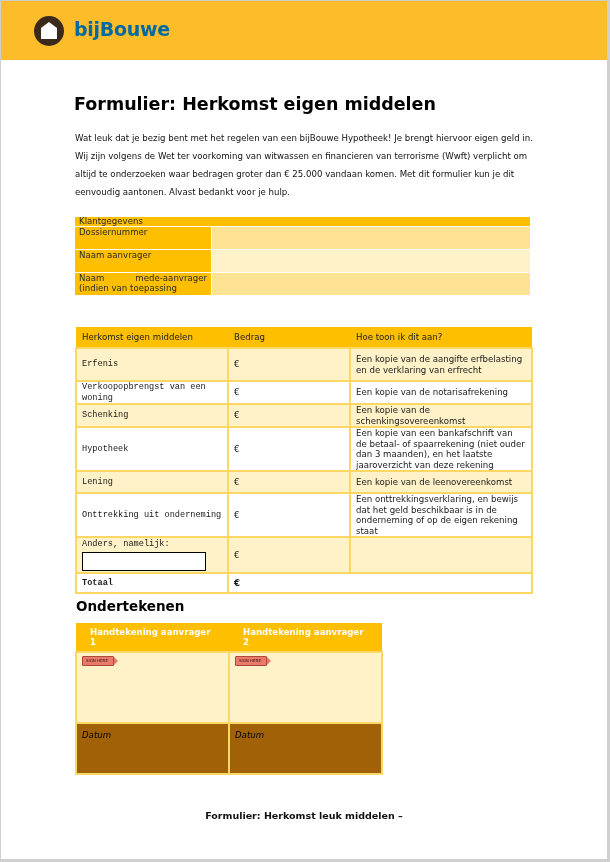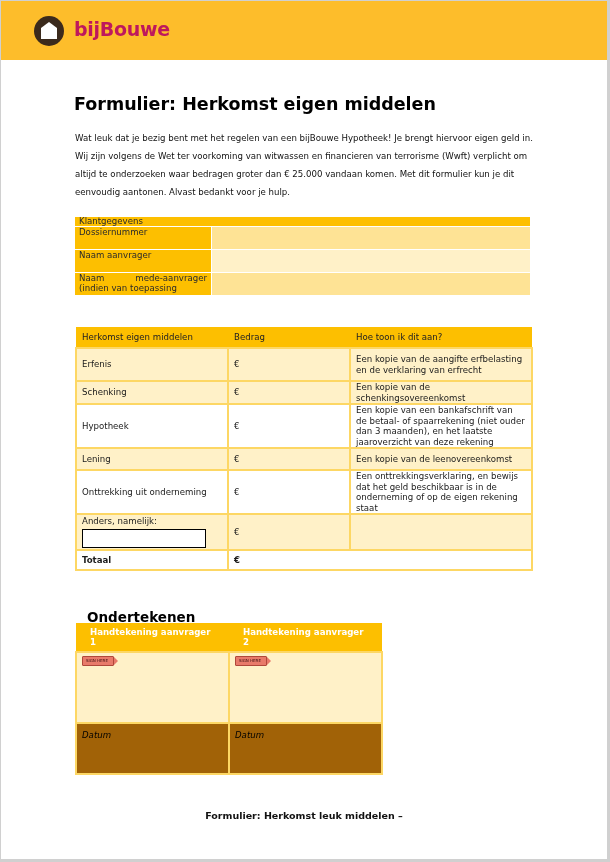--- a/index.html
+++ b/index.html
@@ -1,42 +1,42 @@
 <!DOCTYPE html>
 <html><head>
 <meta charset="utf-8">
 <style>
   html, body { margin:0; padding:0; }
   body { width:610px; height:862px; background:#d0d0d0; position:relative; overflow:hidden; font-family:"DejaVu Sans", sans-serif; }
   .page { position:absolute; left:1px; top:1px; width:606px; height:858px; background:#fff; }
   .header { position:absolute; left:0; top:0; width:606px; height:59px; background:#fdbd2b; }
   .logo-mark { position:absolute; left:33px; top:15px; width:30px; height:30px; border-radius:50%; background:#3b2a1c; }
   .logo-mark svg { position:absolute; left:7px; top:6px; }
-  .logo-text { position:absolute; left:73px; top:17px; font-size:19px; font-weight:bold; color:#be185d; letter-spacing:-0.3px; }
+  .logo-text { position:absolute; left:73px; top:17px; font-size:19px; font-weight:bold; color:#0369a1; letter-spacing:-0.3px; }
   .title { position:absolute; left:73px; top:93px; font-size:17.5px; font-weight:bold; color:#000; margin:0; }
   .intro { position:absolute; left:74px; top:128px; width:470px; font-size:8.6px; line-height:18px; color:#111; margin:0; }
   
   .klant { position:absolute; left:74px; top:216px; width:455px; border-collapse:collapse; font-size:8.6px; color:#2a2a2a; }
   .klant td { padding:0 4px; vertical-align:top; }
   .k-head td { background:#fdbf00; height:9px; line-height:9px; }
   .k-row td.lab { background:#fdbf00; width:128px; border-top:1px solid #fff; border-right:1px solid #fff; }
   .k-row td.val { border-top:1px solid #fff; }
   .k-r1 td { height:22px; } .k-r1 td.val { background:#fee395; }
   .k-r2 td { height:22px; } .k-r2 td.val { background:#fff1c8; }
   .k-r3 td { height:22px; line-height:10px; } .k-r3 td.val { background:#fee395; }
   .justify { display:flex; justify-content:space-between; }
   
   .src { position:absolute; left:74px; top:326px; width:458px; border-collapse:collapse; font-size:8.6px; color:#1a1a1a; }
   .src th { background:#fdbf00; text-align:left; font-weight:normal; padding:0 6px; height:20px; color:#222; }
   .src td { border:2px solid #fdd764; padding:0 5px; line-height:10.5px; vertical-align:middle; }
   .src tr.alt td { background:#fff1c8; }
-  .src td.c1 { width:140px; } .src td.c2 { width:110px; }
+  .src td.c1 { width:140px;font-family:Liberation Mono, monospace; } .src td.c2 { width:110px; }
   .other-input { display:block; width:122px; height:17px; border:1px solid #000; background:#fff; margin-top:2px; }
   .total td { font-weight:bold; height:18px; }
-  .h2 { position:absolute; left:74px; top:596px; font-size:13.5px; font-weight:bold; margin:12px; color:#000; }
+  .h2 { position:absolute; left:74px; top:596px; font-size:13.5px; font-weight:bold; margin:1px; color:#000; }
   
   .sig { position:absolute; left:74px; top:622px; width:308px; border-collapse:collapse; font-size:8.6px; }
   .sig th { background:#fdbf00; color:#fff; font-weight:bold; text-align:left; padding:0 14px; height:28px; width:154px; }
   .sig td { border:2px solid #fdd764; vertical-align:top; padding:3px 5px; }
   .sig .sign td { background:#fff1c8; height:63px; }
   .sig .date td { background:#a16207; height:40px; font-style:italic; padding-top:6px; }
   .tag { display:inline-block; position:relative; width:30px; height:8px; background:#e87a6a; border:1px solid #b0473a; border-radius:1px; }
   .tag::after { content:""; position:absolute; right:-5px; top:0; border-left:4px solid #e87a6a; border-top:4px solid transparent; border-bottom:4px solid transparent; }
   .tag span { position:absolute; left:3px; top:1px; font-size:4px; color:#3a1010; }
   .footer { position:absolute; left:0; top:809px; width:606px; text-align:center; font-size:9.5px; font-weight:bold; color:#111; margin:0; }
@@ -88,20 +88,25 @@
         <tr>
       <th>Herkomst eigen middelen</th>
       <th>Bedrag</th>
       <th>Hoe toon ik dit aan?</th>
     </tr>
     <tr class="alt" style="height:33px">
       <td class="c1">Erfenis</td>
       <td class="c2">€</td>
       <td>Een kopie van de aangifte erfbelasting en de verklaring van erfrecht</td>
     </tr>
+    <tr style="height:22px">
+      <td class="c1">Verkoopopbrengst van een woning</td>
+      <td class="c2">€</td>
+      <td>Een kopie van de notarisafrekening</td>
+    </tr>
     <tr class="alt" style="height:22px">
       <td class="c1">Schenking</td>
       <td class="c2">€</td>
       <td>Een kopie van de schenkingsovereenkomst</td>
     </tr>
     <tr style="height:44px">
       <td class="c1">Hypotheek</td>
       <td class="c2">€</td>
       <td>Een kopie van een bankafschrift van de betaal- of spaarrekening (niet ouder dan 3 maanden), en het laatste jaaroverzicht van deze rekening</td>
     </tr>

